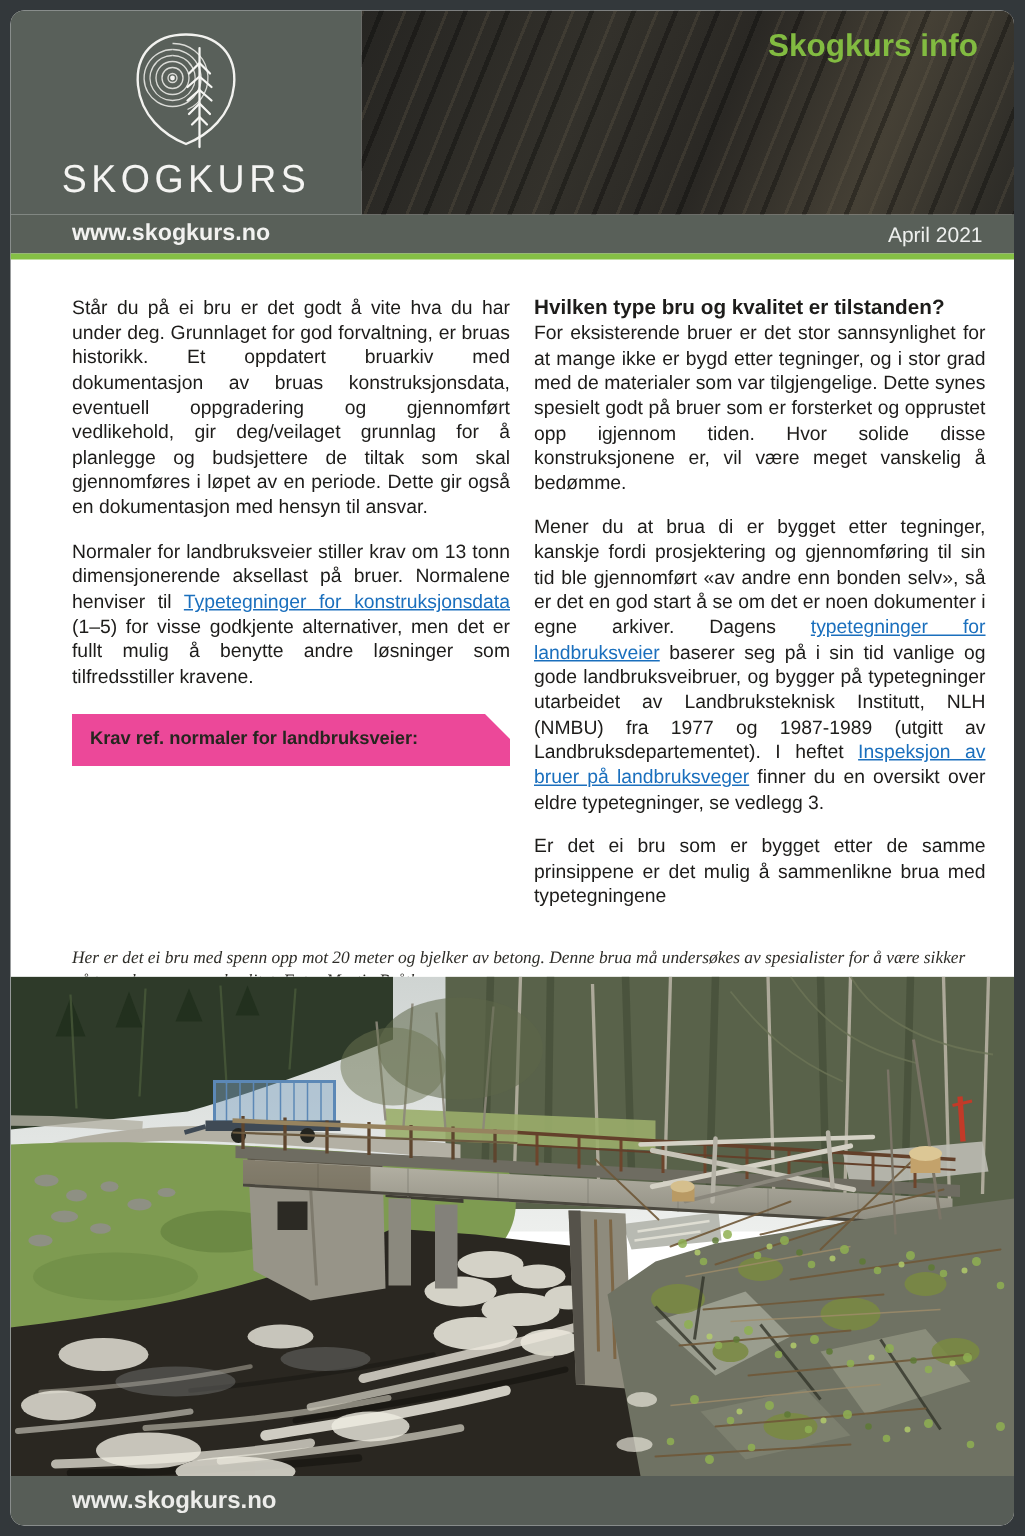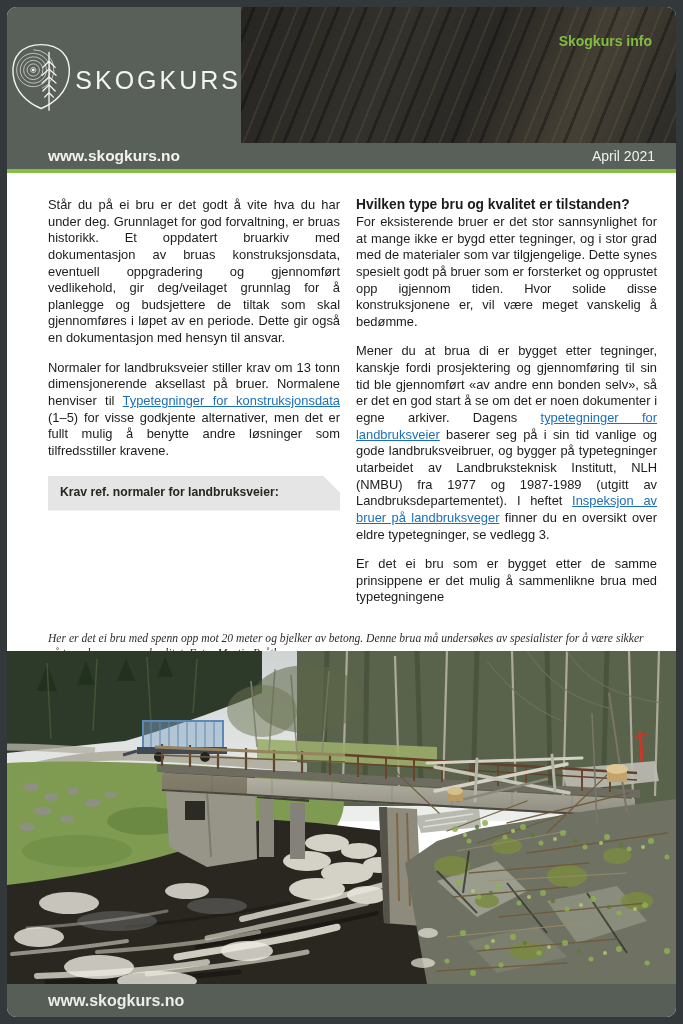--- a/index.html
+++ b/index.html
@@ -2,43 +2,43 @@
 <html><head>
 <meta charset="utf-8">
 <style>
   html,body{margin:0;padding:0;background:#33383b;}
   *{box-sizing:border-box;}
   .frame{width:683px;height:1024px;background:#33383b;padding:7px;}
   .page{width:669px;height:1010px;border-radius:9px;overflow:hidden;display:flex;flex-direction:column;background:#ffffff;font-family:"Liberation Sans",sans-serif;}
 
   
   .header{height:136px;flex:none;display:flex;}
-  .logo-block{width:234px;flex:none;background:#59605a;display:flex;align-items:center;justify-content:center;padding-top:4px;}
+  .logo-block{width:234px;flex:none;background:#59605a;display:flex;flex-direction:column;align-items:center;justify-content:center;padding-top:4px;}
   .brand-name{color:#f4f4f2;font-size:25px;letter-spacing:3px;font-weight:400;margin-top:6px;transform:scaleY(1.04);}
   .wood{flex:1;position:relative;background:
     repeating-linear-gradient(112deg, rgba(122,110,88,.20) 0 2px, rgba(0,0,0,0) 2px 11px, rgba(0,0,0,.30) 11px 14px, rgba(0,0,0,0) 14px 26px),
     linear-gradient(112deg,#262522 0%,#33312b 35%,#2a2824 55%,#454035 78%,#2b2a26 100%);}
-  .badge{position:absolute;top:26px;right:24px;font-weight:bold;font-size:14px;color:#82bb41;}
+  .badge{position:absolute;top:12px;right:24px;font-weight:bold;font-size:21px;color:#82bb41;}
 
   
   .topbar{height:26px;flex:none;background:#596059;display:flex;align-items:center;justify-content:space-between;padding:0 21px 0 41px;}
   .topbar .url{color:#f2f2f0;font-weight:bold;font-size:15.5px;}
   .topbar .date{color:#eef0ee;font-size:14px;}
   .greenline{height:4px;flex:none;background:#85bf45;}
 
   
   .content{flex:none;height:478px;padding:0 19px 0 41px;overflow:hidden;}
   h1.title{font-weight:400;font-size:31px;letter-spacing:-0.3px;color:#201f1d;margin:21px 0 0 -12px;}
   .columns{display:flex;gap:16px;margin-top:24px;}
   .col-left{width:292px;flex:none;}
   .col-right{flex:1;}
   p.body{font-family:Liberation Sans, sans-serif;font-size:12.9px;line-height:1.29;text-align:justify;color:#1d1c1a;margin:0 0 13px 0;}
   h2.subhead{font-size:13.8px;font-weight:bold;color:#1d1c1a;margin:0 0 2px 0;}
   .link{color:#1a6fbd;text-decoration:underline;cursor:pointer;}
-  .greenbox{background:#e5e5e5;padding:9px 12px 11px 12px;margin-top:16px;clip-path:polygon(0 0,calc(100% - 17px) 0,100% 17px,100% 100%,0 100%);}
+  .greenbox{background:#ec4899;padding:9px 12px 11px 12px;margin-top:16px;clip-path:polygon(0 0,calc(100% - 17px) 0,100% 17px,100% 100%,0 100%);}
   .greenbox h3{font-size:12.2px;font-weight:bold;color:#26261f;margin:0 0 1px 0;}
   .greenbox p{font-size:12.2px;line-height:1.24;color:#33332c;margin:0;}
   .caption{font-family:"Liberation Serif",serif;font-style:italic;font-size:11.6px;line-height:1.32;color:#2e2d28;margin-top:12px;}
 
   
   .photo{height:333px;flex:none;overflow:hidden;}
   .photo svg{display:block;width:100%;height:100%;}
 
   
   .footer{height:33px;flex:none;background:#575d57;display:flex;align-items:center;padding:0 41px;}

